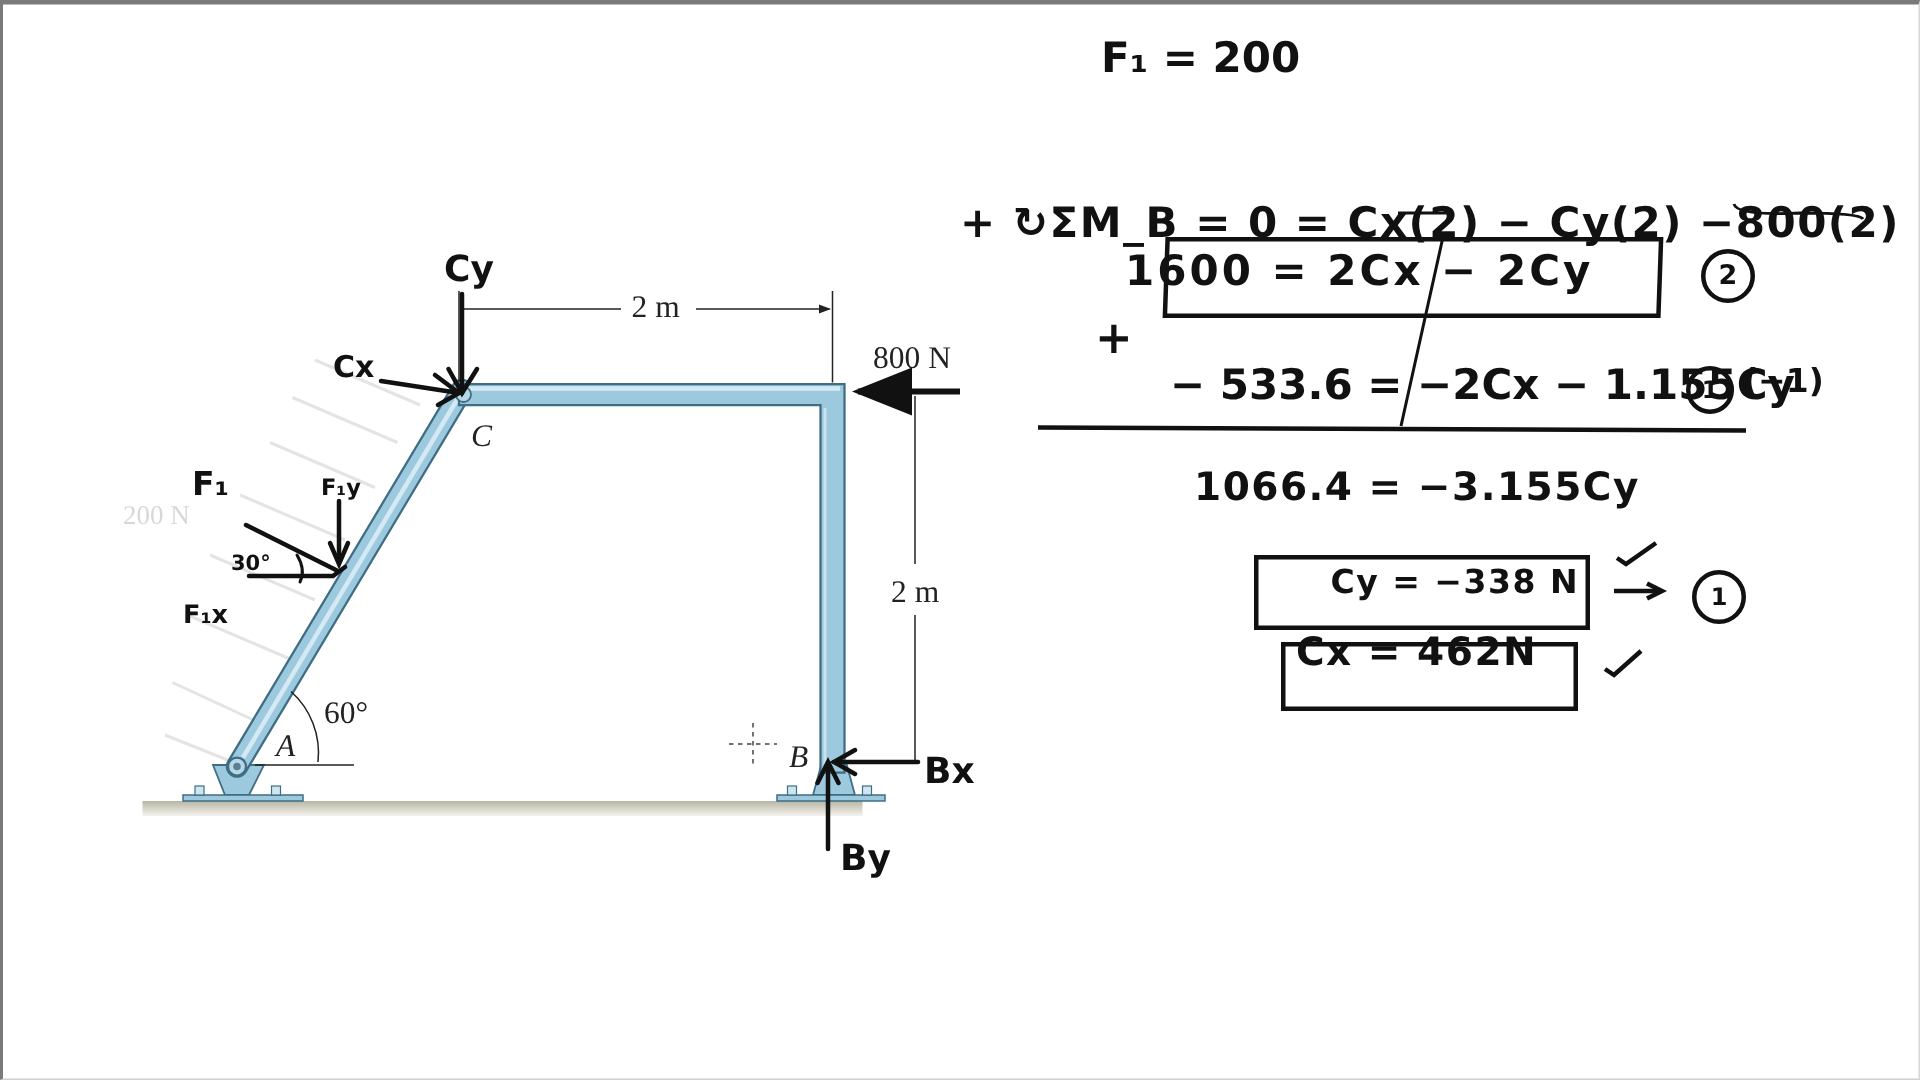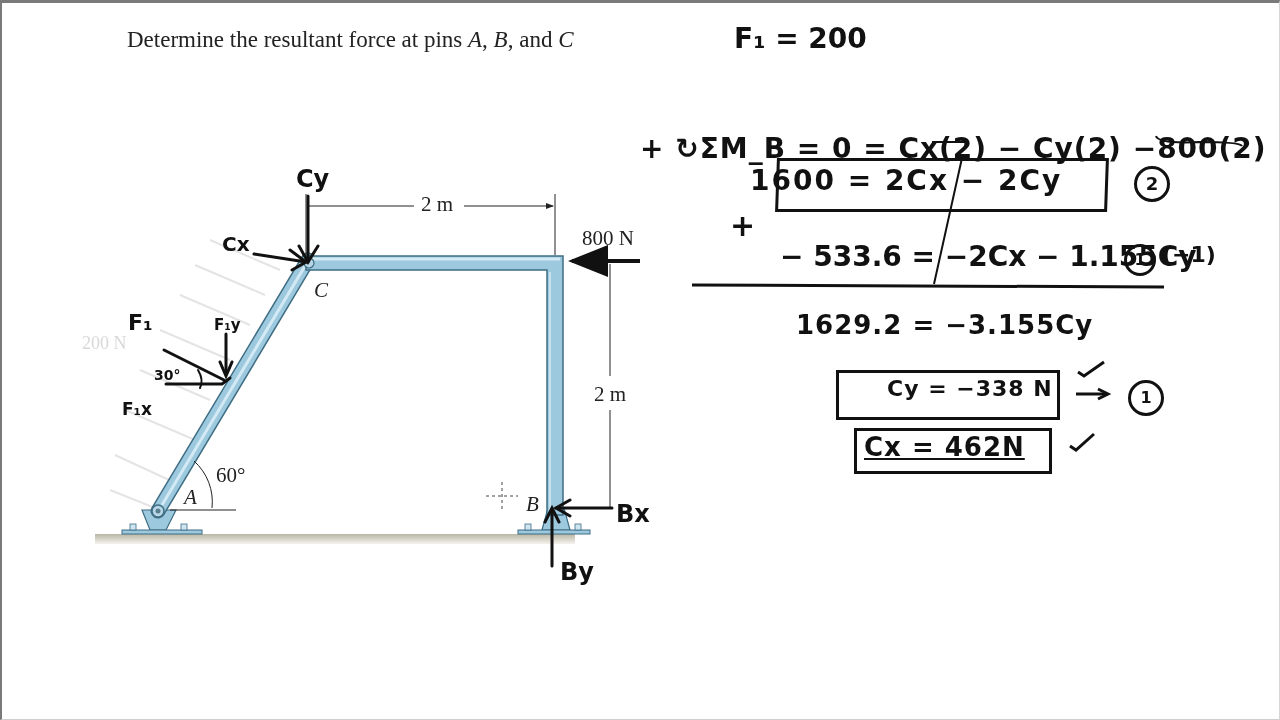--- a/index.html
+++ b/index.html
@@ -32,21 +32,20 @@
     .dim-text { font-family: "Liberation Serif", serif; font-size: 21px; fill: #222; }
     .label-it { font-family: "Liberation Serif", serif; font-style: italic; font-size: 21px; fill: #222; }
     .hw { font-family: "DejaVu Sans", sans-serif; font-weight: bold; fill: #111; }
   </style>
 </head>
 <body>
 
 <div class="page-frame"></div>
 
 <div class="problem-text">
-  <div class="line1"><span>Determine the resultant force at pins </span><i>A</i><span>, </span><i>B</i><span>, and </span><i>C</i></div>
 </div>
 
 <svg width="1280" height="720">
   <defs>
     <linearGradient id="memberGrad" x1="0" y1="0" x2="0" y2="1">
       <stop offset="0" stop-color="#cfe6f1"></stop>
       <stop offset="0.5" stop-color="#9cc9de"></stop>
       <stop offset="1" stop-color="#6ea5c0"></stop>
     </linearGradient>
     <linearGradient id="groundGrad" x1="0" y1="0" x2="0" y2="1">
@@ -183,27 +182,27 @@
 <div class="hand" style="left:730px; top:208px; font-size:30px;">+</div>
 <div class="hand" style="left:780px; top:240px; font-size:28px;">− 533.6 = −2Cx − 1.155Cy</div>
 <div class="hand" style="left:1124px; top:244px; width:32px; height:32px; border:3px solid #111; border-radius:50%; box-sizing:border-box; font-size:16px; text-align:center; line-height:26px;">1</div>
 <div class="hand" style="left:1162px; top:242px; font-size:22px;">(−1)</div>
 
 <svg width="1280" height="720">
   <line x1="692" y1="285" x2="1164" y2="287" stroke="#111" stroke-width="3"></line>
   <line x1="962" y1="158" x2="934" y2="284" stroke="#111" stroke-width="2"></line>
 </svg>
 
-<div class="hand" style="left:796px; top:310px; font-size:26px; letter-spacing:1px;">1629.2 = −3.155Cy</div>
+<div class="hand" style="left:796px; top:310px; font-size:26px; letter-spacing:1px;">1066.4 = −3.155Cy</div>
 
 <div style="position:absolute; left:836px; top:370px; width:224px; height:50px; border:3px solid #111; box-sizing:border-box;"></div>
 <div class="hand" style="left:887px; top:376px; font-size:22px; letter-spacing:1px;">Cy = −338 N</div>
 <div class="hand" style="left:1128px; top:380px; width:36px; height:36px; border:3px solid #111; border-radius:50%; box-sizing:border-box; font-size:16px; text-align:center; line-height:30px;">1</div>
 
 <div style="position:absolute; left:854px; top:428px; width:198px; height:46px; border:3px solid #111; box-sizing:border-box;"></div>
-<div class="hand" style="left:864px; top:432px; font-size:26px; letter-spacing:1px;text-decoration:underline;">Cx = 462N</div>
+<div class="hand" style="left:864px; top:420px; font-size:26px; letter-spacing:1px;">Cx = 462N</div>
 
 <svg width="1280" height="720">
   <path d="M1078,372 L1084,376 L1104,362" stroke="#111" stroke-width="3" fill="none"></path>
   <path d="M1076,394 L1106,394" stroke="#111" stroke-width="3"></path>
   <path d="M1098,389 L1108,394 L1098,399" stroke="#111" stroke-width="3" fill="none"></path>
   <path d="M1070,446 L1076,450 L1094,434" stroke="#111" stroke-width="3" fill="none"></path>
 </svg>
 
 </body></html>

